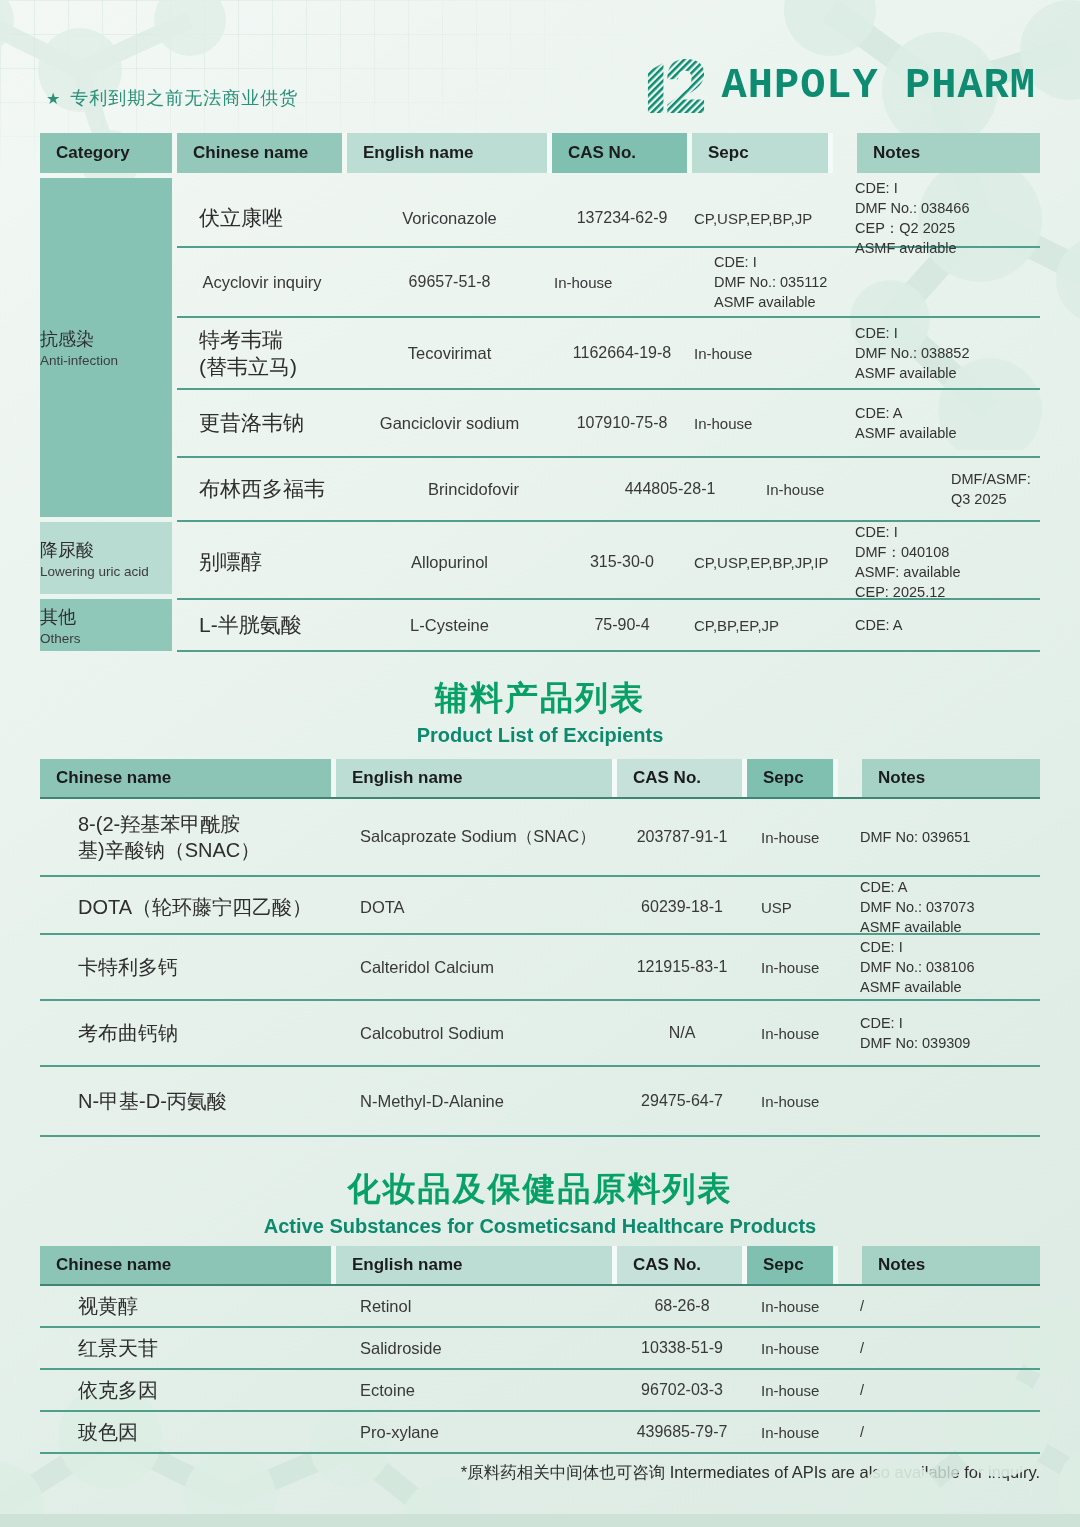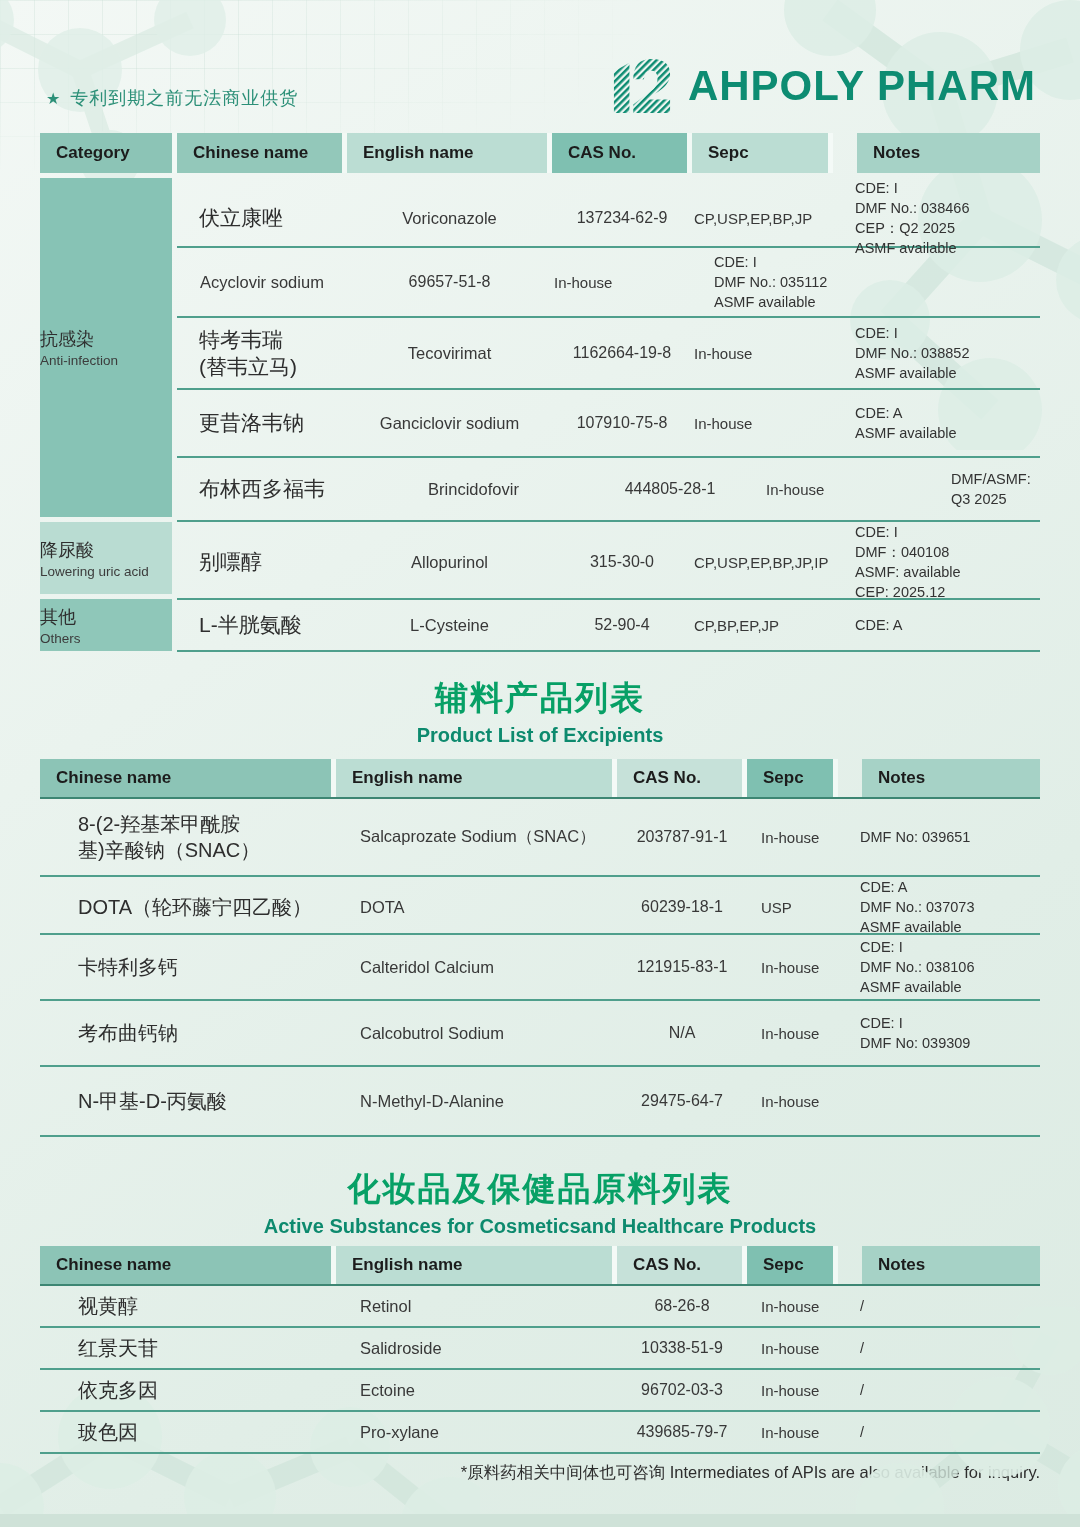--- a/index.html
+++ b/index.html
@@ -27,21 +27,21 @@
   #patent-note {
     position:absolute; left:46px; top:86px;
     font-size:18px; color:#2c9078; letter-spacing:1px; display:flex; align-items:center; gap:9px;
   }
   #patent-note .star { font-size:16px; }
   #logo {
     position:absolute; right:44px; top:56px; display:flex; align-items:center; gap:15px;
   }
   #brand-text {
     font-size:42px; font-weight:900; color:#0d8c72; letter-spacing:1px;
-    font-family:Liberation Sans, sans-serif;
+    font-family:Liberation Mono, monospace;
   }
   
   .tbl { position:relative; width:1000px; margin-left:40px; }
   .hdr-row { display:grid; height:40px; }
   .hdr-cell {
     font-size:17px; font-weight:700; color:#1c1c1c;
     display:flex; align-items:center; padding-left:16px;
     border-right:5px solid rgba(246,251,248,.96);
   }
   .hdr-cell:last-child { border-right:none;margin-left:24px; }
@@ -239,21 +239,21 @@
             <div class="cell en">Voriconazole</div>
             <div class="cell cas">137234-62-9</div>
             <div class="cell spec">CP,USP,EP,BP,JP</div>
             <div class="cell notes">CDE: I
 DMF No.: 038466
 CEP：Q2 2025
 ASMF available</div>
           </div>
 
           <div class="t1-row">
-            <div class="cell en">Acyclovir sodium</div>
+            <div class="cell en">Acyclovir inquiry</div>
             <div class="cell cas">69657-51-8</div>
             <div class="cell spec">In-house</div>
             <div class="cell notes">CDE: I
 DMF No.: 035112
 ASMF available</div>
           </div>
 
           <div class="t1-row">
             <div class="cell cn">特考韦瑞
 (替韦立马)</div>
@@ -289,21 +289,21 @@
             <div class="cell spec">CP,USP,EP,BP,JP,IP</div>
             <div class="cell notes">CDE: I
 DMF：040108
 ASMF: available
 CEP: 2025.12</div>
           </div>
 
           <div class="t1-row">
             <div class="cell cn">L-半胱氨酸</div>
             <div class="cell en">L-Cysteine</div>
-            <div class="cell cas">52-90-4</div>
+            <div class="cell cas">75-90-4</div>
             <div class="cell spec">CP,BP,EP,JP</div>
             <div class="cell notes">CDE: A</div>
           </div>
         </div>
     </div>
   </div>
 
   <div id="sec2-title" class="section-title">
     <div class="cn">辅料产品列表</div>
     <div class="en">Product List of Excipients</div>

